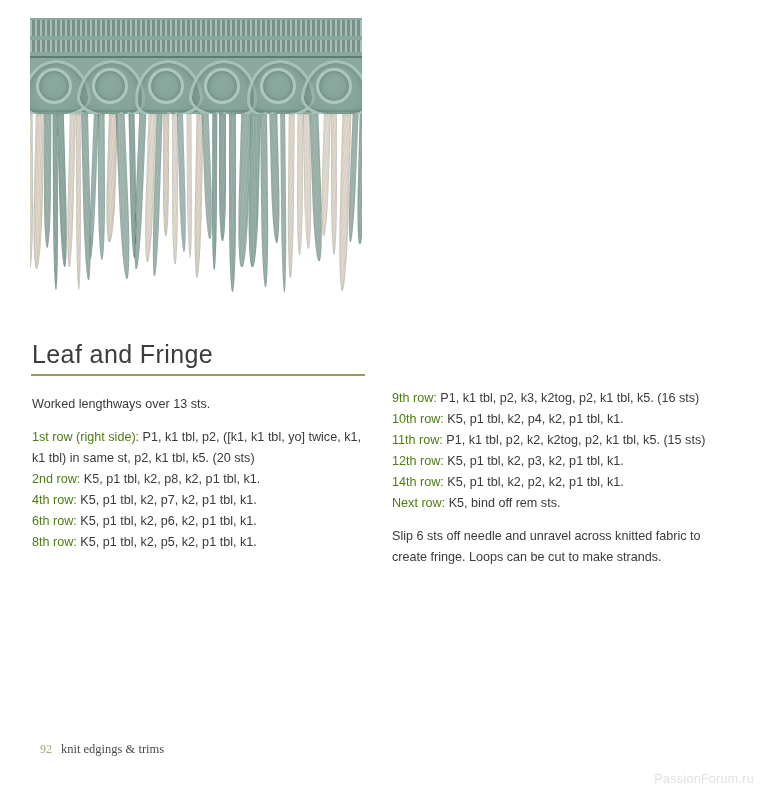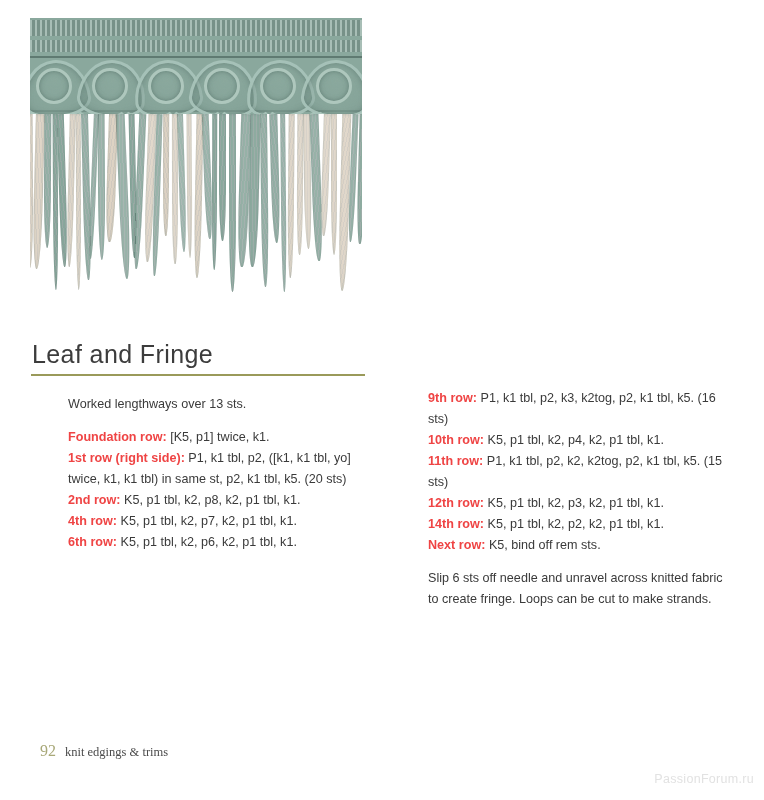--- a/index.html
+++ b/index.html
@@ -117,40 +117,39 @@
   }
 
   .col { position: absolute; font-size: 12.6px; color: #333333; }
   #col-left  { left: 32px;  top: 394px; width: 330px; }
   #col-right { left: 392px; top: 388px; width: 340px; }
 
   .line {
     line-height: 21px;
     white-space: normal;
     color: #3a3a3a;
-    margin-left: 36px;
   }
   .line .lbl {
-    font-weight: bold;
-    color: #ef4444;
+    font-weight: normal;
+    color: #4d7c0f;
   }
   .gap { height: 12px; }
 
   #footer {
     position: absolute;
     left: 40px;
     top: 742px;
     font-family: "Liberation Serif", serif;
     font-size: 12.5px;
     color: #4a4a4a;
   }
   #footer .pageno {
     color: #a8a878;
     margin-right: 9px;
-    font-size: 16px;
+    font-size: 12px;
   }
 
   #watermark {
     position: absolute;
     right: 10px;
     top: 772px;
     font-size: 12.5px;
     color: #e2e2e2;
     letter-spacing: .3px;
   }
@@ -232,25 +231,25 @@
     </div>
 </div>
 
 <h1 id="title">Leaf and Fringe</h1>
 <div id="title-rule"></div>
 
 <div class="col" id="col-left">
   <div class="line">Worked lengthways over 13 sts.</div>
   <div class="gap"></div>
   <div id="left-rows">
-      <div class="line"><span class="lbl">Foundation row:</span><span> [K5, p1] twice, k1.</span></div>
       <div class="line"><span class="lbl">1st row (right side):</span><span> P1, k1 tbl, p2, ([k1, k1 tbl, yo] twice, k1, k1 tbl) in same st, p2, k1 tbl, k5. (20 sts)</span></div>
       <div class="line"><span class="lbl">2nd row:</span><span> K5, p1 tbl, k2, p8, k2, p1 tbl, k1.</span></div>
       <div class="line"><span class="lbl">4th row:</span><span> K5, p1 tbl, k2, p7, k2, p1 tbl, k1.</span></div>
       <div class="line"><span class="lbl">6th row:</span><span> K5, p1 tbl, k2, p6, k2, p1 tbl, k1.</span></div>
+      <div class="line"><span class="lbl">8th row:</span><span> K5, p1 tbl, k2, p5, k2, p1 tbl, k1.</span></div>
     </div>
 </div>
 
 <div class="col" id="col-right">
   <div id="right-rows">
       <div class="line"><span class="lbl">9th row:</span><span> P1, k1 tbl, p2, k3, k2tog, p2, k1 tbl, k5. (16 sts)</span></div>
       <div class="line"><span class="lbl">10th row:</span><span> K5, p1 tbl, k2, p4, k2, p1 tbl, k1.</span></div>
       <div class="line"><span class="lbl">11th row:</span><span> P1, k1 tbl, p2, k2, k2tog, p2, k1 tbl, k5. (15 sts)</span></div>
       <div class="line"><span class="lbl">12th row:</span><span> K5, p1 tbl, k2, p3, k2, p1 tbl, k1.</span></div>
       <div class="line"><span class="lbl">14th row:</span><span> K5, p1 tbl, k2, p2, k2, p1 tbl, k1.</span></div>

